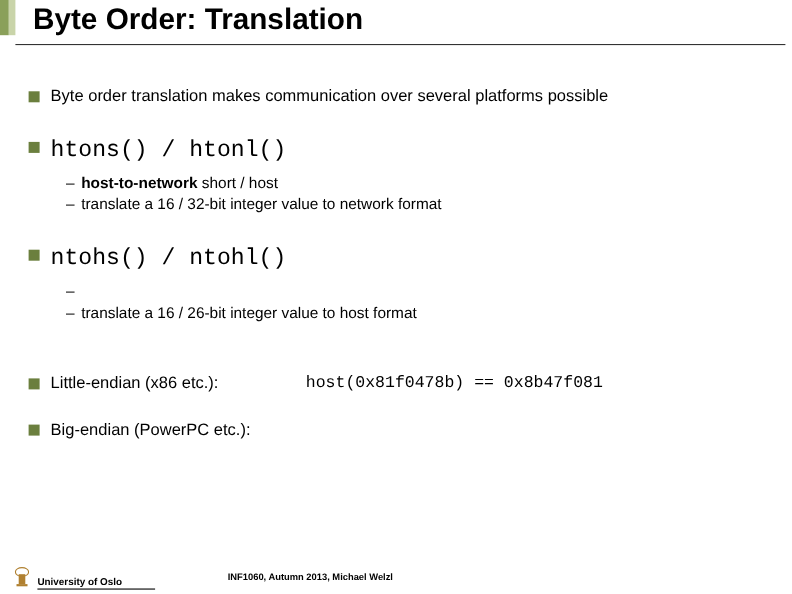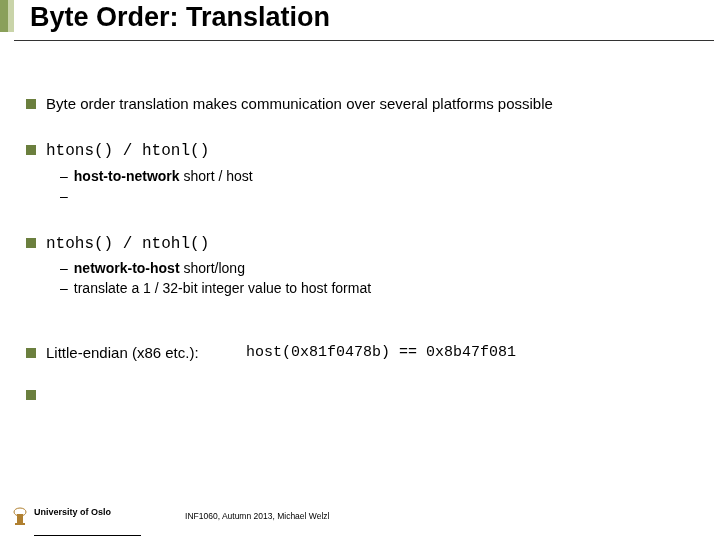--- a/index.html
+++ b/index.html
@@ -35,59 +35,59 @@
     position: absolute;
     left: 14px; top: 40px;
     width: 700px;
     height: 1px;
     background: #333;
   }
   .content {
     position: absolute;
     left: 26px; top: 78px;
     width: 680px;
-    margin-top: 16px;
   }
   .item {
     display: flex;
     align-items: flex-start;
     margin-bottom: 26px;
   }
   .bullet {
     width: 10px; height: 10px;
     background: #6b7f3e;
     margin-top: 5px;
     margin-right: 10px;
     flex-shrink: 0;
   }
   .item-body {
     flex: 1;
     font-size: 15px;
     line-height: 1.35;
     color: #000;
   }
-  .mono { font-family: "Courier New", monospace; font-size: 16px; }
+  .mono { font-family: "Courier New", monospace; font-size: 21px; }
   .sub {
     margin-top: 4px;
     margin-left: 14px;
   }
   .sub-row {
     display: flex;
     align-items: flex-start;
     font-size: 14px;
     line-height: 1.35;
     margin-bottom: 1px;
   }
   .dash {
     margin-right: 6px;
     color: #000;
   }
   .row2 {
     display: flex;
     align-items: flex-end;
+    gap: 32px;
   }
   .row2 .label { width: 200px; font-size: 15px; }
   .row2 .mono { font-size: 15px; }
   .footer {
     position: absolute;
     left: 0; bottom: 0;
     width: 720px;
     display: flex;
     align-items: center;
     padding: 6px 12px 4px 12px;
@@ -96,28 +96,29 @@
     width: 16px; height: 20px;
     margin-right: 6px;
     position: relative;
   }
   .logo svg { display: block; }
   .inst {
     font-size: 9px;
     font-weight: bold;
     color: #000;
     border-bottom: 1px solid #000;
-    padding-bottom: 18px;
+    padding-bottom: 1px;
     padding-right: 30px;
     margin-top: 12px;
   }
   .course {
     font-size: 8.5px;
     color: #000;
-    margin-left: 44px;
+    margin-left: 66px;
+    font-weight: bold;
   }
 </style>
 </head>
 <body>
 
 <div class="accent-left"></div>
 <div class="accent-left-2"></div>
 <div class="title">Byte Order: Translation</div>
 <div class="title-underline"></div>
 
@@ -132,55 +133,56 @@
     <div class="bullet"></div>
     <div class="item-body">
       <span class="mono">htons() / htonl()</span>
       <div class="sub">
         <div class="sub-row">
           <span class="dash">–</span>
           <span><b>host-to-network</b><span> short / host</span></span>
         </div>
         <div class="sub-row">
           <span class="dash">–</span>
+          <span>translate a 16 / 32-bit integer value to network format</span>
         </div>
       </div>
     </div>
   </div>
 
   <div class="item">
     <div class="bullet"></div>
     <div class="item-body">
       <span class="mono">ntohs() / ntohl()</span>
       <div class="sub">
         <div class="sub-row">
           <span class="dash">–</span>
-          <span><b>network-to-host</b><span> short/long</span></span>
         </div>
         <div class="sub-row">
           <span class="dash">–</span>
-          <span>translate a 1 / 32-bit integer value to host format</span>
+          <span>translate a 16 / 26-bit integer value to host format</span>
         </div>
       </div>
     </div>
   </div>
 
   <div style="height:18px"></div>
 
   <div class="item" style="margin-bottom:22px">
     <div class="bullet"></div>
     <div class="item-body row2">
       <span class="label">Little-endian (x86 etc.):</span>
       <span class="mono">host(0x81f0478b) == 0x8b47f081</span>
     </div>
   </div>
 
   <div class="item">
     <div class="bullet"></div>
     <div class="item-body row2">
+      <span class="label">Big-endian (PowerPC etc.):</span>
     </div>
   </div>
 
 </div>
 
 <div class="footer">
   <div class="logo">
     <svg width="16" height="20" viewBox="0 0 16 20">
       <ellipse cx="8" cy="6" rx="6" ry="4" fill="none" stroke="#b08030" stroke-width="1"></ellipse>
       <rect x="5" y="8" width="6" height="9" fill="#b08030"></rect>

